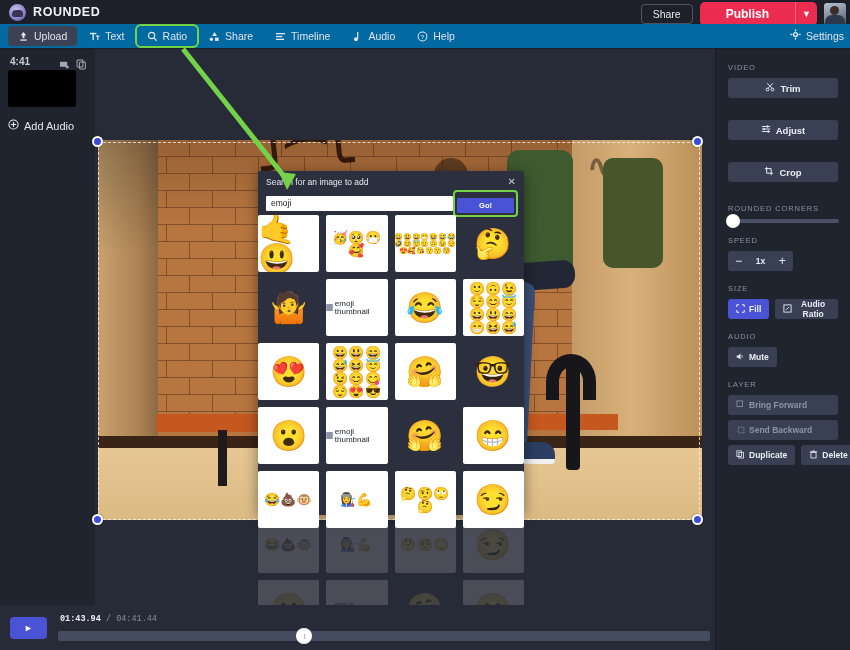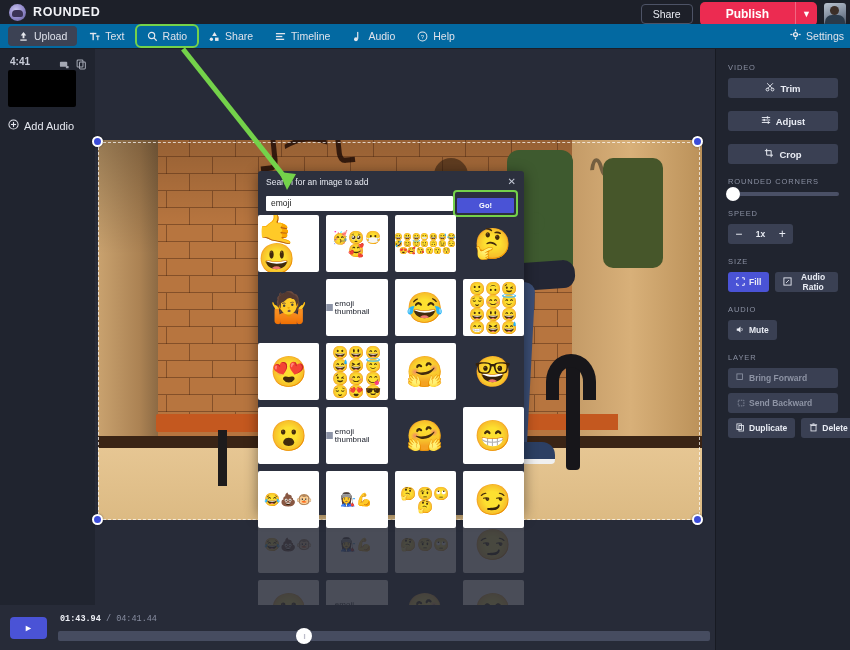--- a/index.html
+++ b/index.html
@@ -245,21 +245,21 @@
     position:absolute; right:0; top:49px; width:135px; height:601px;
     background:#20242f; padding:14px 12px 0 12px;
     border-left:1px solid #171a22;
   }
   .sec-label {
     font-size:7.5px; letter-spacing:.9px; color:#8a90a2; margin:0 0 6px 0; text-transform:uppercase;
   }
   .sec-label.sp { margin-top:13px; }
   .pbtn {
     width:100%; height:20px; background:#3a4053; border:none; border-radius:3px;
-    color:#e9ecf4; font-size:9.5px; font-weight:bold; margin-bottom:13px;
+    color:#e9ecf4; font-size:9.5px; font-weight:bold; margin-bottom:22px;
     display:flex; align-items:center; justify-content:center; gap:5px;
     font-family:"Liberation Sans", sans-serif;
   }
   .slider-track { position:relative; width:111px; height:4px; background:#4a5066; border-radius:2px; margin:6px 0 4px 0; }
   .slider-knob { position:absolute; left:-2px; top:-5px; width:14px; height:14px; border-radius:50%; background:#fff; }
   .stepper { display:flex; align-items:center; background:#3a4053; border-radius:3px; width:65px; height:20px; overflow:hidden; }
   .stepper button {
     flex:1; background:none; border:none; color:#e9ecf4; font-size:12px; line-height:1;
     font-family:"Liberation Sans", sans-serif;
   }

